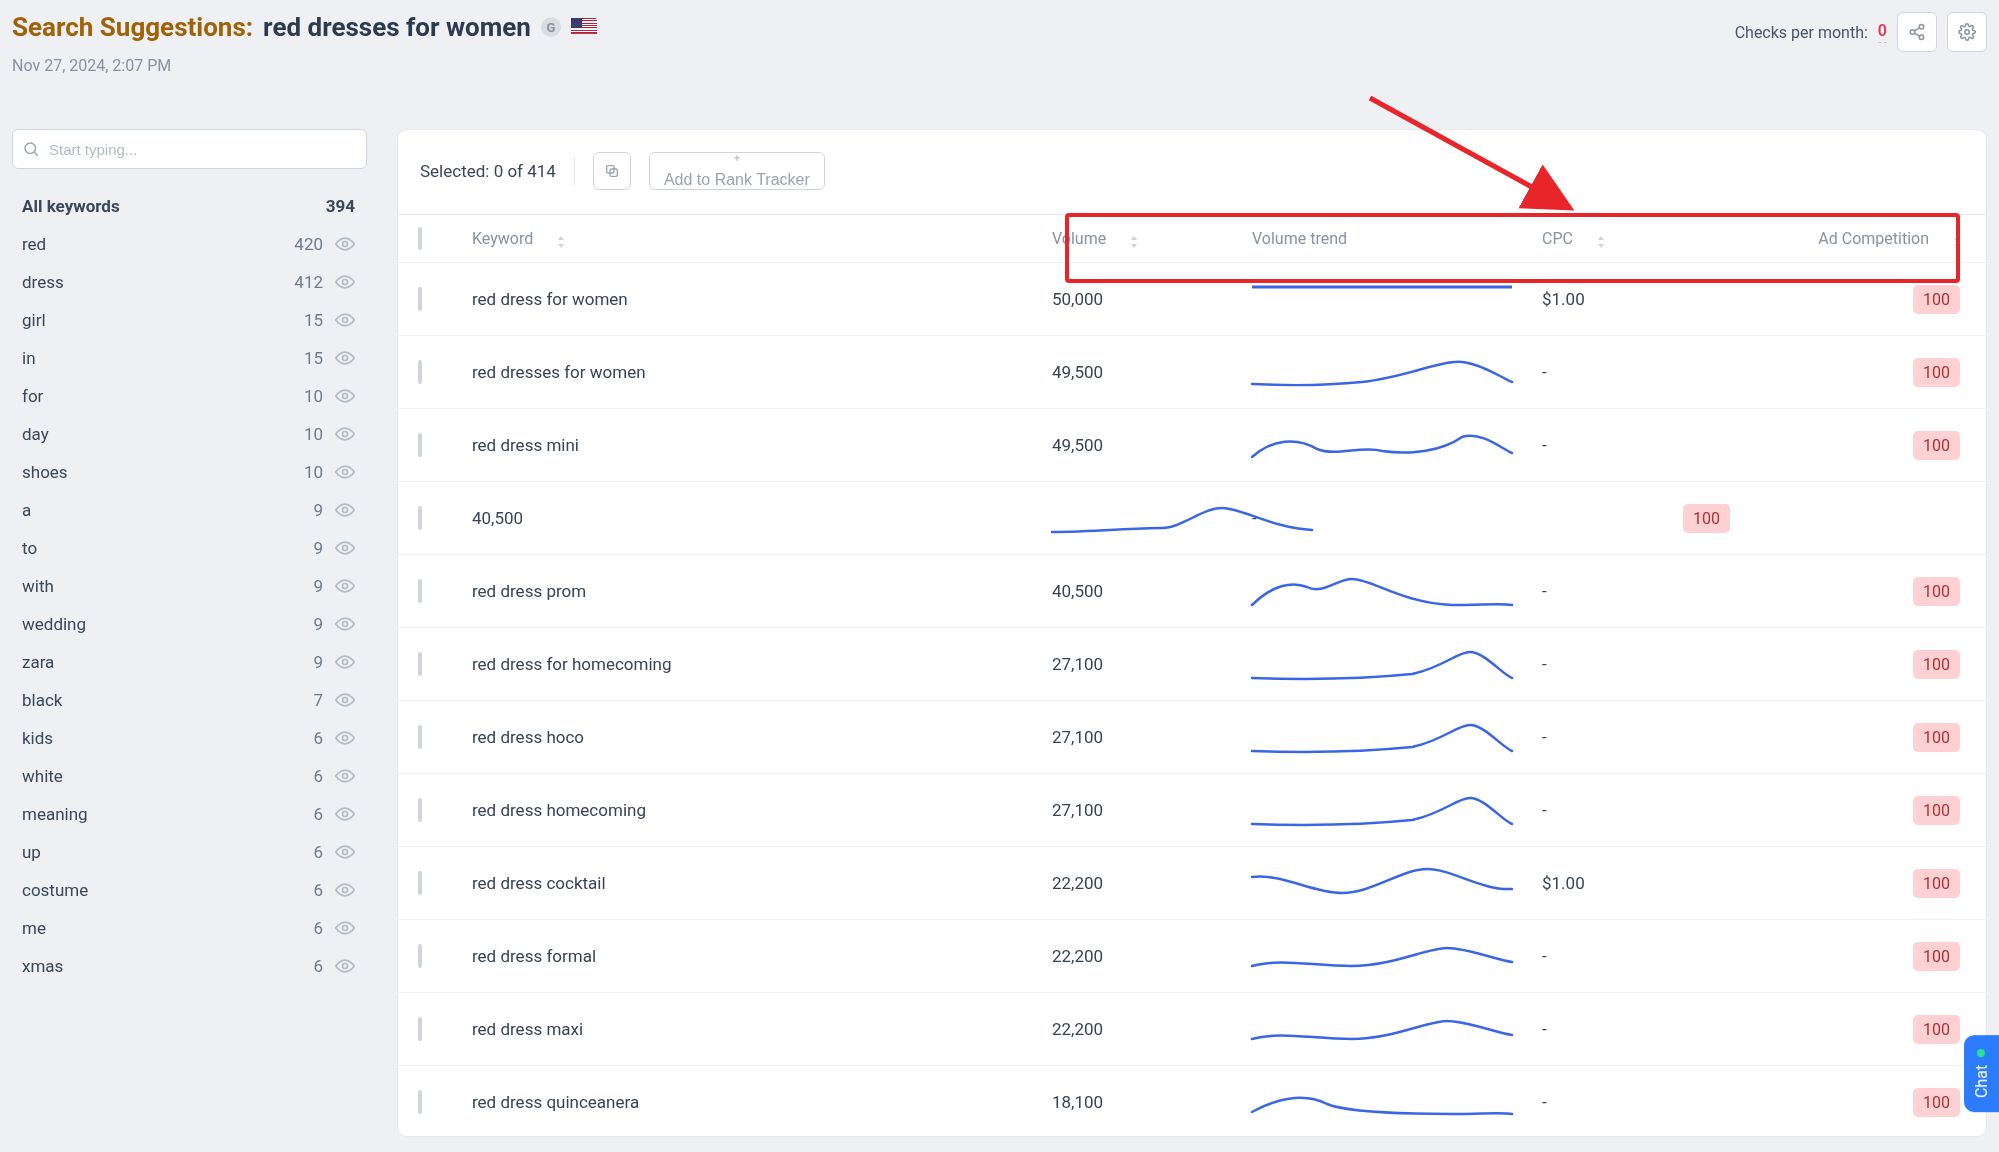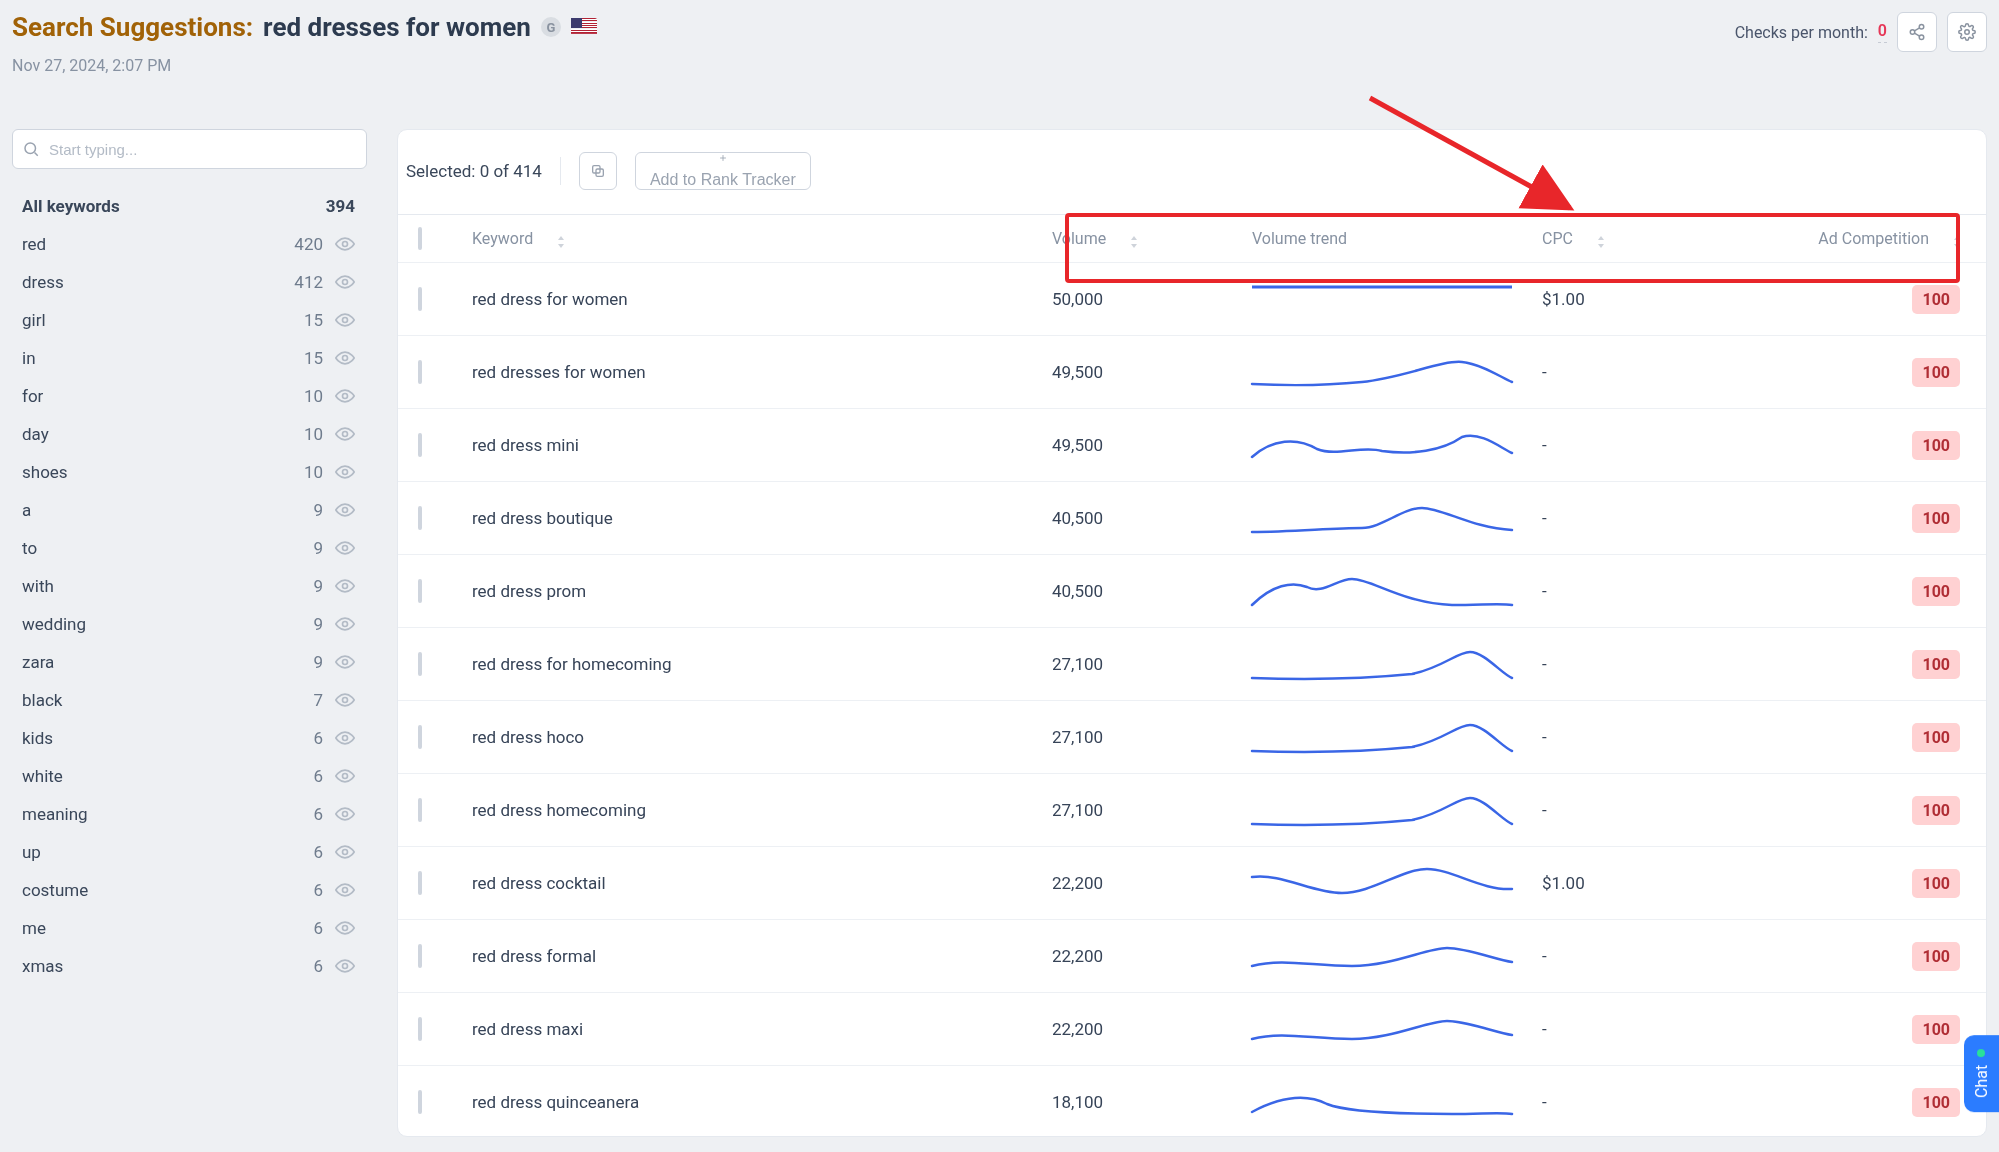--- a/index.html
+++ b/index.html
@@ -95,21 +95,21 @@
 .filter-item .eye svg { width: 20px; height: 20px; stroke: currentColor; fill: none; stroke-width: 2;}
 .filter-item.all .right { color: #3a475a; }
 .filter-item.all { font-weight: 700; }
 
 .content {
   flex: 1; background: #fff; border-radius: 10px; border: 1px solid #e5e9ef;
   display: flex; flex-direction: column; overflow: hidden; position: relative;
 }
 .toolbar {
   display: flex; align-items: center; gap: 18px;
-  padding: 22px 22px 24px 8px;
+  padding: 22px 22px 24px 22px;
 }
 .selected-text { font-size: 17px; color: #3a475a; flex: none;}
 .sep { width: 1px; height: 28px; background: #e5e9ef; }
 .ghost-btn {
   height: 38px; border: 1px solid #cfd5de; border-radius: 6px; background: #fff;
   display: inline-flex; align-items: center; gap: 8px; padding: 0 14px;
   color: #9aa3b0; font-size: 16px; cursor: pointer; flex-direction: column;
 }
 .ghost-btn.disabled { cursor: default; }
 .ghost-btn svg { width: 16px; height: 16px; stroke: currentColor; fill: none; stroke-width: 2; }
@@ -161,21 +161,21 @@
 }
 .kw { color: #374458; }
 .vol { color: #374458; }
 .trend { display: flex; align-items: center; }
 .trend svg { width: 260px; height: 40px; overflow: visible;}
 .trend svg path { fill: none; stroke: #3a66e6; stroke-width: 2.5; stroke-linecap: round; stroke-linejoin: round;}
 .trend svg line { stroke: #3a66e6; stroke-width: 3;}
 .cpc { color: #374458; }
 .adcell { display: flex; justify-content: flex-end; padding-right: 12px;}
 .badge {
-  background: #ffd1d2; color: #b02e35; font-weight: 700;
+  background: #ffd1d2; color: #b02e35; font-weight: 400;
   border-radius: 5px; padding: 5px 10px; font-size: 16px; margin-left: 42px;
 }
 
 .chat-tab {
   position: fixed; right: 0; bottom: 40px;
   background: #2b7cff; color: #fff;
   writing-mode: vertical-rl; transform: rotate(180deg);
   padding: 14px 8px 14px 8px; border-radius: 0 10px 10px 0;
   font-size: 16px; display: flex; align-items: center; gap: 8px;
   cursor: pointer;
@@ -564,21 +564,20 @@
                 <path d="M0 32 C20 14 45 12 65 24 C85 32 110 20 130 26 C160 30 190 26 210 12 C230 6 250 24 260 28"></path>
               </svg>
             </div>
     <div class="cpc">-</div>
     <div class="adcell">
               <span class="badge">100</span>
             </div>
           </div>
           <div class="trow">
     <div><span class="checkbox"></span></div>
-    <div class="kw">red dress boutique</div>
     <div class="vol">40,500</div>
     <div class="trend">
               <svg viewBox="0 0 260 40">
                 <path d="M0 34 C40 34 80 30 110 30 C130 30 150 10 170 10 C190 10 220 30 260 32"></path>
               </svg>
             </div>
     <div class="cpc">-</div>
     <div class="adcell">
               <span class="badge">100</span>
             </div>

